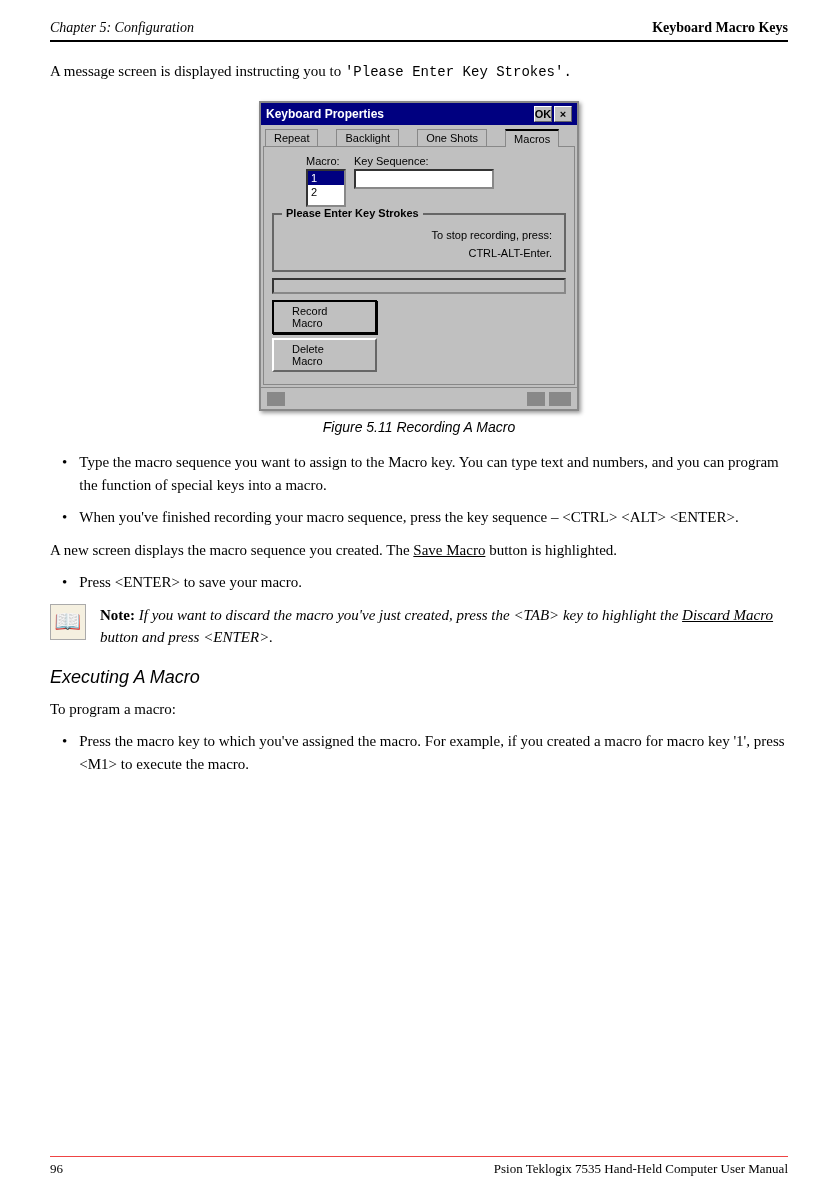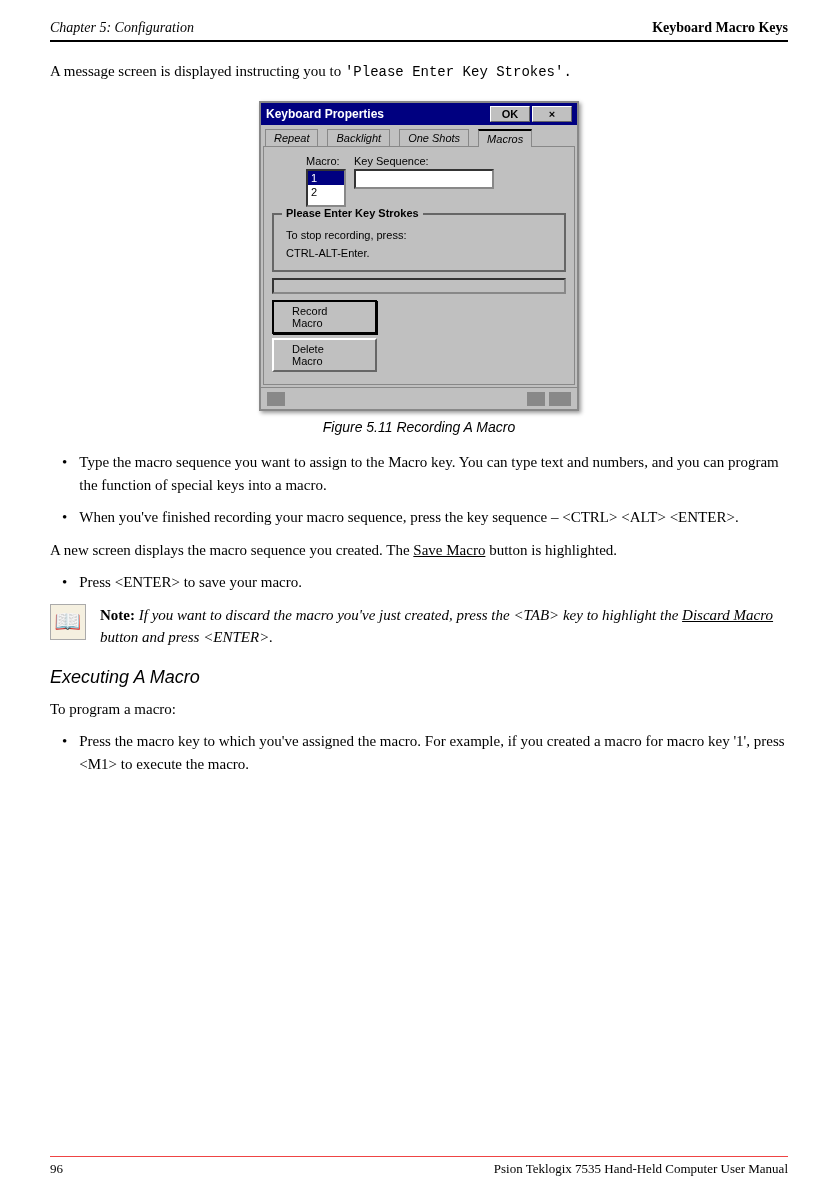--- a/index.html
+++ b/index.html
@@ -82,36 +82,35 @@
       display: flex;
       gap: 2px;
     }
 
     .dialog-titlebar-btn {
       background: #c0c0c0;
       color: #000;
       border: 1px solid #fff;
       border-right-color: #666;
       border-bottom-color: #666;
-      width: 40px;
+      width: 18px;
       height: 16px;
       font-size: 11px;
       display: flex;
       align-items: center;
       justify-content: center;
       cursor: pointer;
       font-weight: bold;
     }
 
     .dialog-tabs {
       display: flex;
       background: #c0c0c0;
       padding: 4px 2px 0 4px;
-      gap: 9px;
-      font-style: italic;
+      gap: 18px;
     }
 
     .dialog-tab {
       background: #c0c0c0;
       border: 1px solid #888;
       border-bottom: none;
       padding: 2px 8px;
       font-size: 11px;
       cursor: pointer;
     }
@@ -190,21 +189,21 @@
       top: -8px;
       left: 8px;
       background: #c0c0c0;
       padding: 0 4px;
       font-size: 11px;
       font-weight: bold;
     }
 
     .please-enter-text {
       font-size: 11px;
-      text-align: left;
+      text-align: right;
       line-height: 1.6;
       margin-top: 4px;
     }
 
     .progress-bar-area {
       background: #c0c0c0;
       border: 2px inset #888;
       height: 16px;
       margin: 6px 0;
     }

